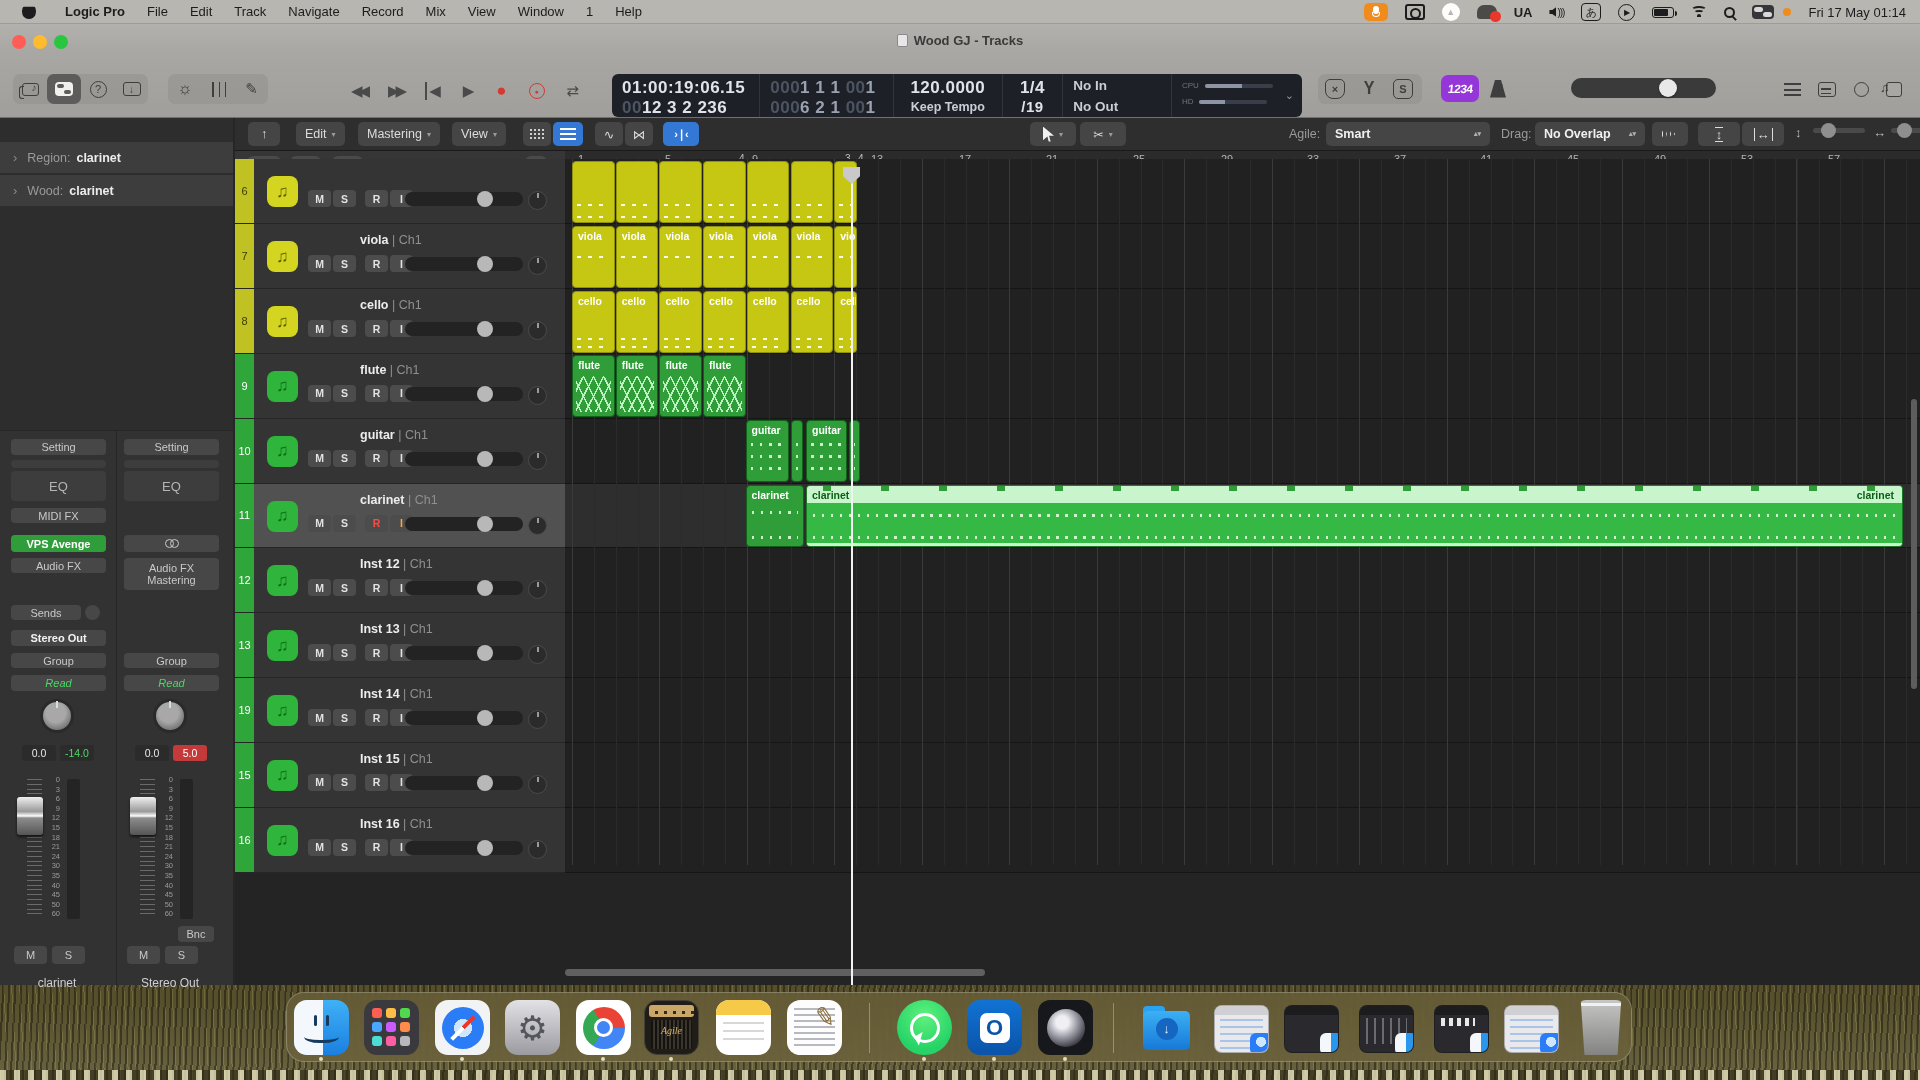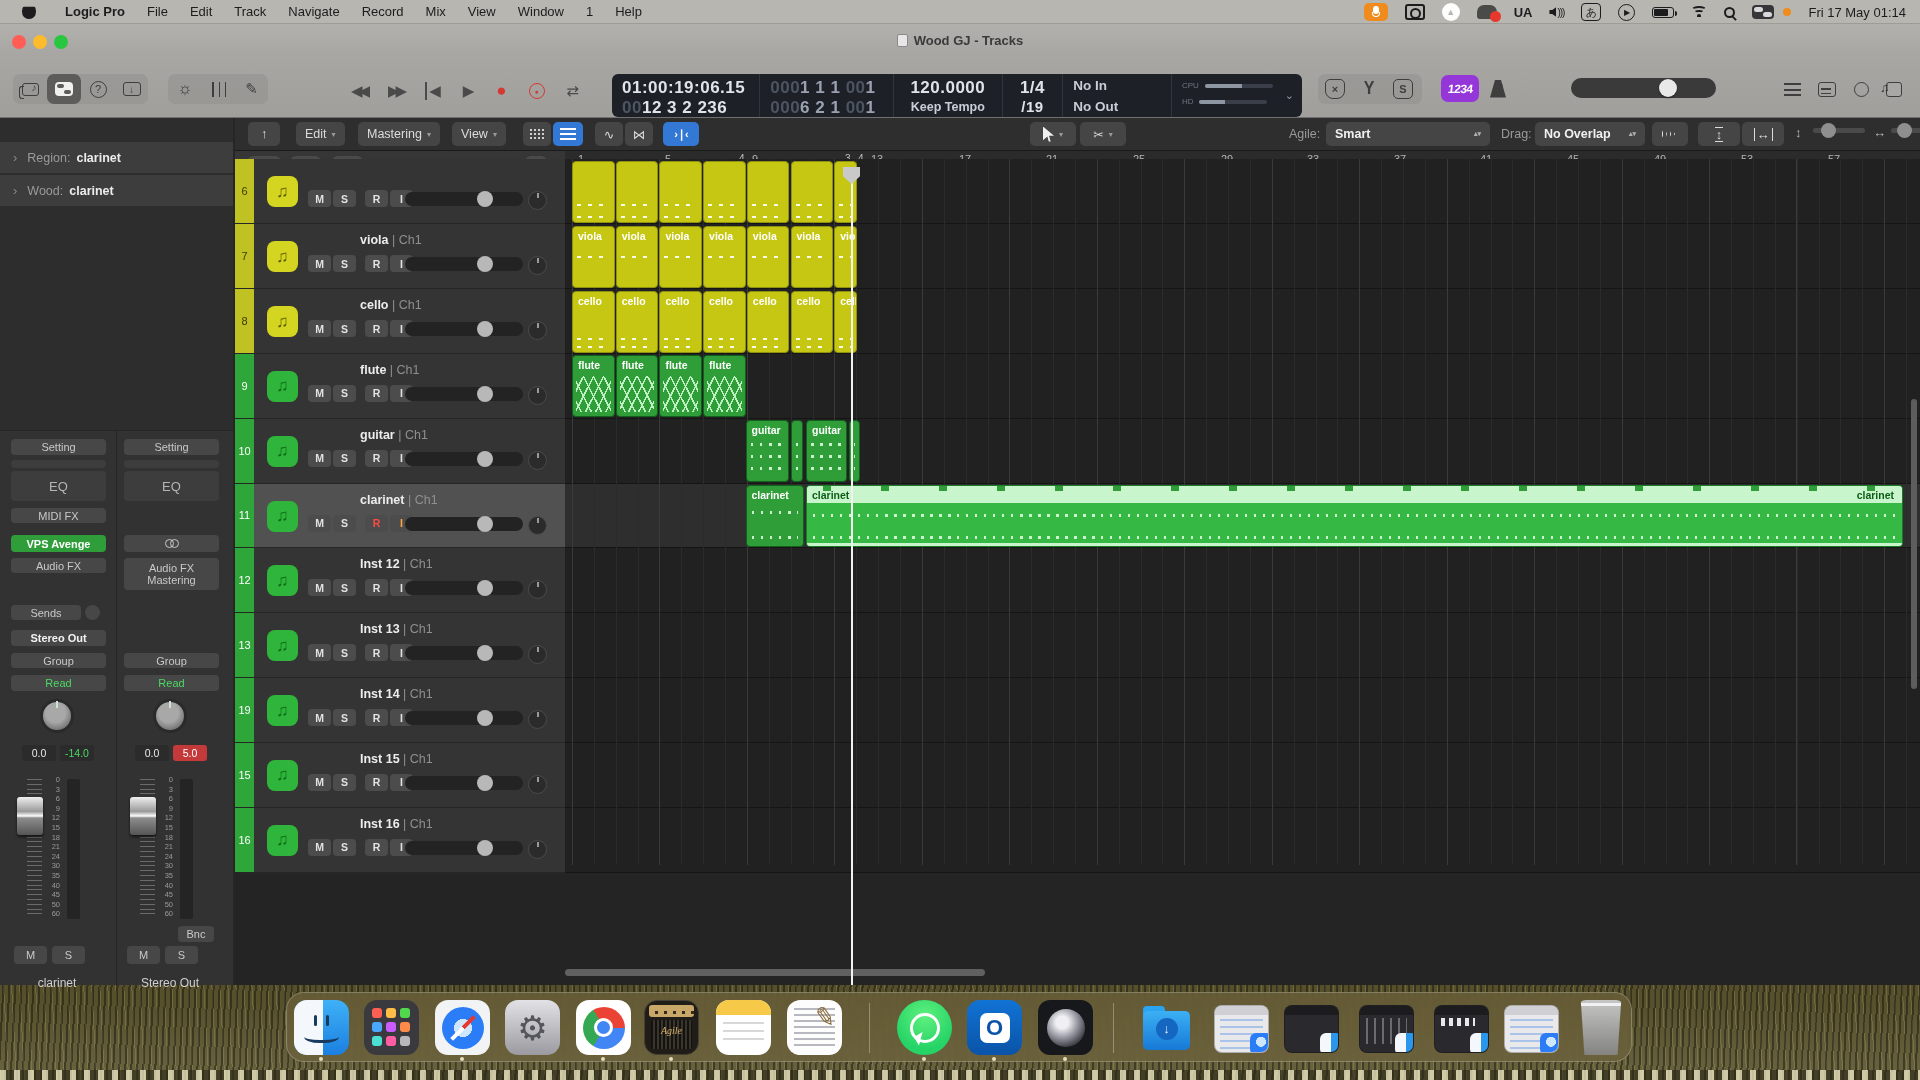--- a/index.html
+++ b/index.html
@@ -117,21 +117,21 @@
   #inspector { left:0; top:0; width:233px; height:867px; background:#2d2d2d; }
   .insp-row { left:0; width:233px; height:31px; background:#3d3d3d; display:flex; align-items:center; font-size:12.5px; color:#9a9a9a; }
   .insp-row .chev{margin:0 10px 0 13px; color:#8a8a8a; font-size:13px;}
   .insp-row b{color:#ececec; margin-left:6px; font-weight:bold;}
   #strips { left:0; top:312px; width:233px; height:555px; background:#323232; border-top:1px solid #262626;}
   #strip-divider{left:116px;top:0;width:1px;height:555px;background:#262626;}
   .cs-btn { position:absolute; border-radius:4px; background:#474747; color:#c9c9c9; font-size:11px; display:flex; align-items:center; justify-content:center; text-align:center;}
   .cs-big { background:#3d3d3d; font-size:13px; color:#b5b5b5;}
   .cs-green { background:#2f9e3a; color:#fff; font-weight:bold;}
   .cs-out { color:#f2f2f2; font-weight:bold;}
-  .cs-read { color:#4cd964; }
+  .cs-read { color:#4cd964;font-style:italic; }
   .stereo-circ{display:flex;gap:0;}
   .stereo-circ i{width:9px;height:9px;border:1.4px solid #c9c9c9;border-radius:50%;}
   .stereo-circ i+i{margin-left:-4px;}
   .knob { position:absolute; width:34px; height:34px; border-radius:50%;
     background:radial-gradient(circle at 45% 38%,#a8a8a8 0 42%,#7d7d7d 70%,#5a5a5a 100%); border:3px solid #2a2a2a;}
   .knob:after{content:"";position:absolute;left:50%;top:-1px;width:2px;height:7px;background:#cfe4cf;transform:translateX(-50%);}
   .val-box{position:absolute;width:34px;height:16px;background:#2b2b2b;border-radius:3px;color:#e8e8e8;font-size:10.5px;display:flex;align-items:center;justify-content:center;}
   .val-green{color:#4cd964;} .val-red{background:#c43a3a;color:#fff;}
   .fader-ticks{position:absolute;width:15px;background:repeating-linear-gradient(180deg,#6a6a6a 0 1px,transparent 1px 4.8px);}
   .fader-lab{position:absolute;font-size:7.5px;color:#9a9a9a;width:16px;text-align:right;}

